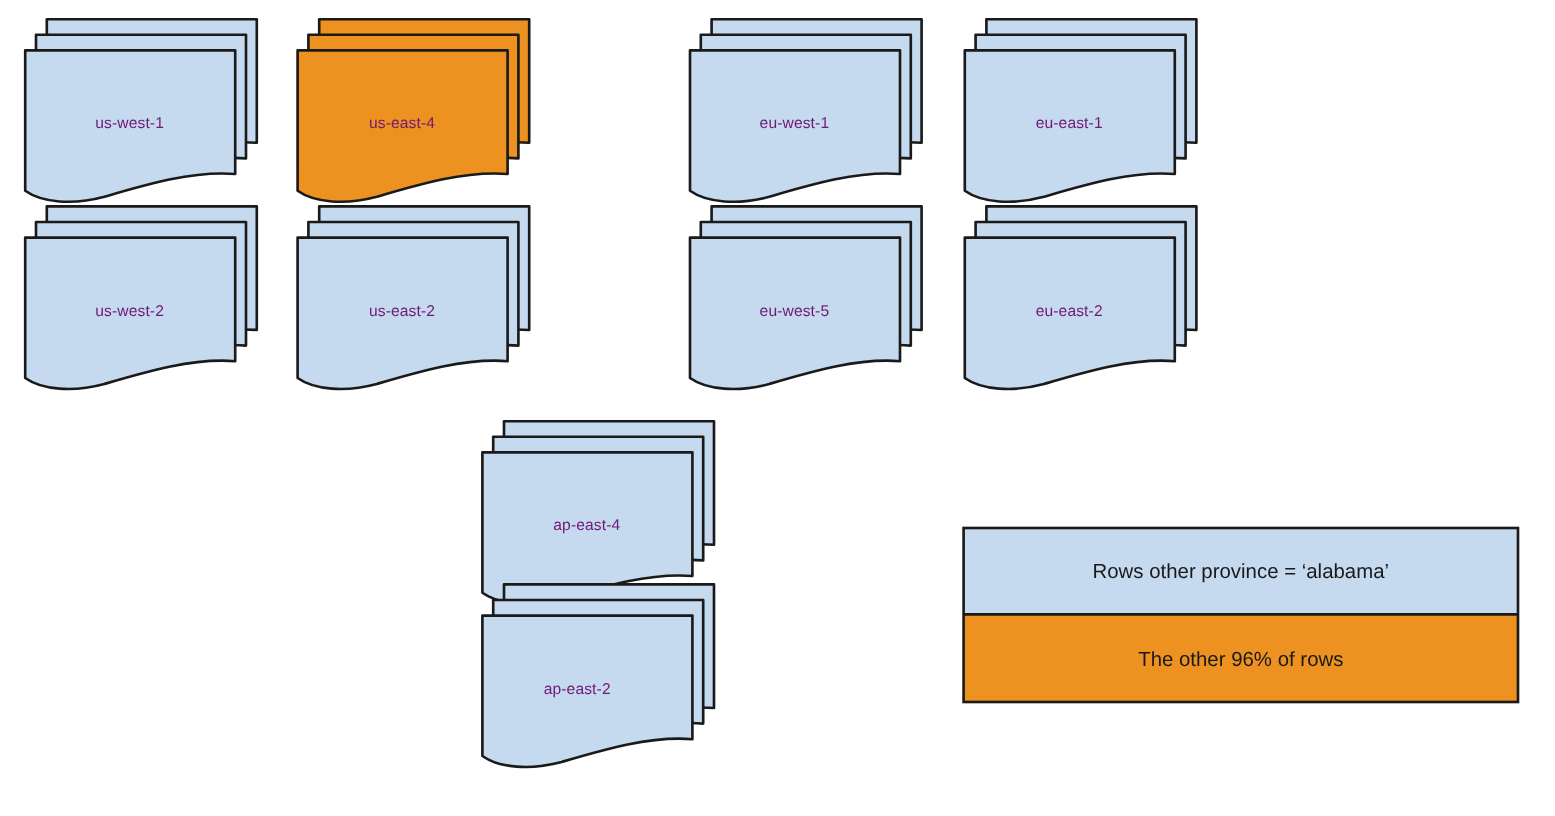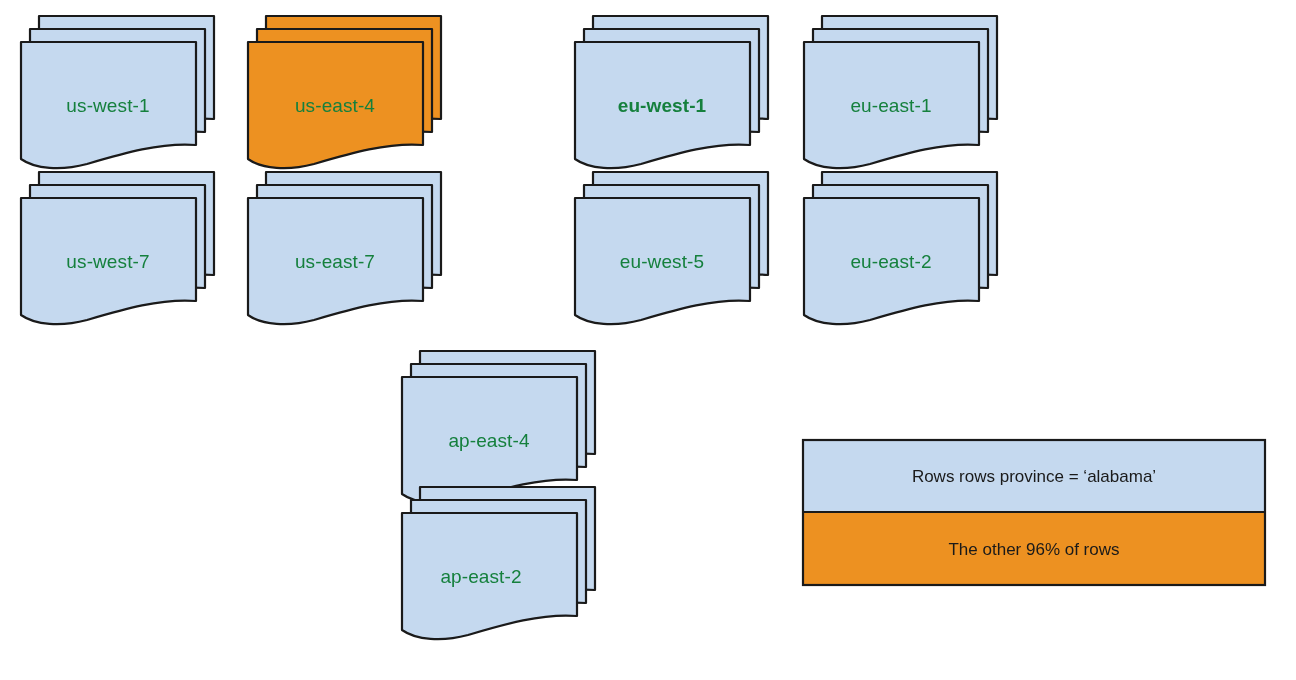--- a/index.html
+++ b/index.html
@@ -19,22 +19,22 @@
   #canvas {
     position: absolute;
     left: 0;
     top: 0;
     width: 1296px;
     height: 680px;
   }
   .stack-label {
     position: absolute;
     font-family: "Liberation Sans", sans-serif;
-    font-size: 19px;
-    color: #15803d;
+    font-size: 13px;
+    color: #701a75;
     white-space: nowrap;
     text-align: center;
     pointer-events: none;
     letter-spacing: 0.1px;
   }
   .legend-label {
     position: absolute;
     font-family: "Liberation Sans", sans-serif;
     font-size: 17px;
     color: #1a1a1a;
@@ -109,23 +109,23 @@
     <rect id="legend-blue-rect" x="803" y="440" width="462" height="72" fill="#c5d9ef"></rect>
     <rect id="legend-orange-rect" x="803" y="512" width="462" height="73" fill="#ed9121"></rect>
     <rect id="legend-outline" fill="none" stroke="#1a1a1a" stroke-width="2.2" x="803" y="440" width="462" height="145"></rect>
     <line id="legend-divider" stroke="#1a1a1a" stroke-width="2.2" x1="803" y1="512" x2="1265" y2="512"></line>
   </g>
 </svg>
 
 <div id="labels-layer">
     <div class="stack-label" style="left: 18px; top: 95px; width: 180px;">us-west-1</div>
     <div class="stack-label" style="left: 245px; top: 95px; width: 180px;">us-east-4</div>
-    <div class="stack-label" style="left: 572px; top: 95px; width: 180px; font-weight: bold;">eu-west-1</div>
+    <div class="stack-label" style="left: 572px; top: 95px; width: 180px;">eu-west-1</div>
     <div class="stack-label" style="left: 801px; top: 95px; width: 180px;">eu-east-1</div>
-    <div class="stack-label" style="left: 18px; top: 251px; width: 180px;">us-west-7</div>
-    <div class="stack-label" style="left: 245px; top: 251px; width: 180px;">us-east-7</div>
+    <div class="stack-label" style="left: 18px; top: 251px; width: 180px;">us-west-2</div>
+    <div class="stack-label" style="left: 245px; top: 251px; width: 180px;">us-east-2</div>
     <div class="stack-label" style="left: 572px; top: 251px; width: 180px;">eu-west-5</div>
     <div class="stack-label" style="left: 801px; top: 251px; width: 180px;">eu-east-2</div>
     <div class="stack-label" style="left: 399px; top: 430px; width: 180px;">ap-east-4</div>
     <div class="stack-label" style="left: 391px; top: 566px; width: 180px;">ap-east-2</div>
-    <div class="legend-label" style="left: 784px; top: 467px; width: 500px;">Rows rows province = ‘alabama’</div>
+    <div class="legend-label" style="left: 784px; top: 467px; width: 500px;">Rows other province = ‘alabama’</div>
     <div class="legend-label" style="left: 784px; top: 540px; width: 500px;">The other 96% of rows</div>
   </div>
 
 </body></html>

